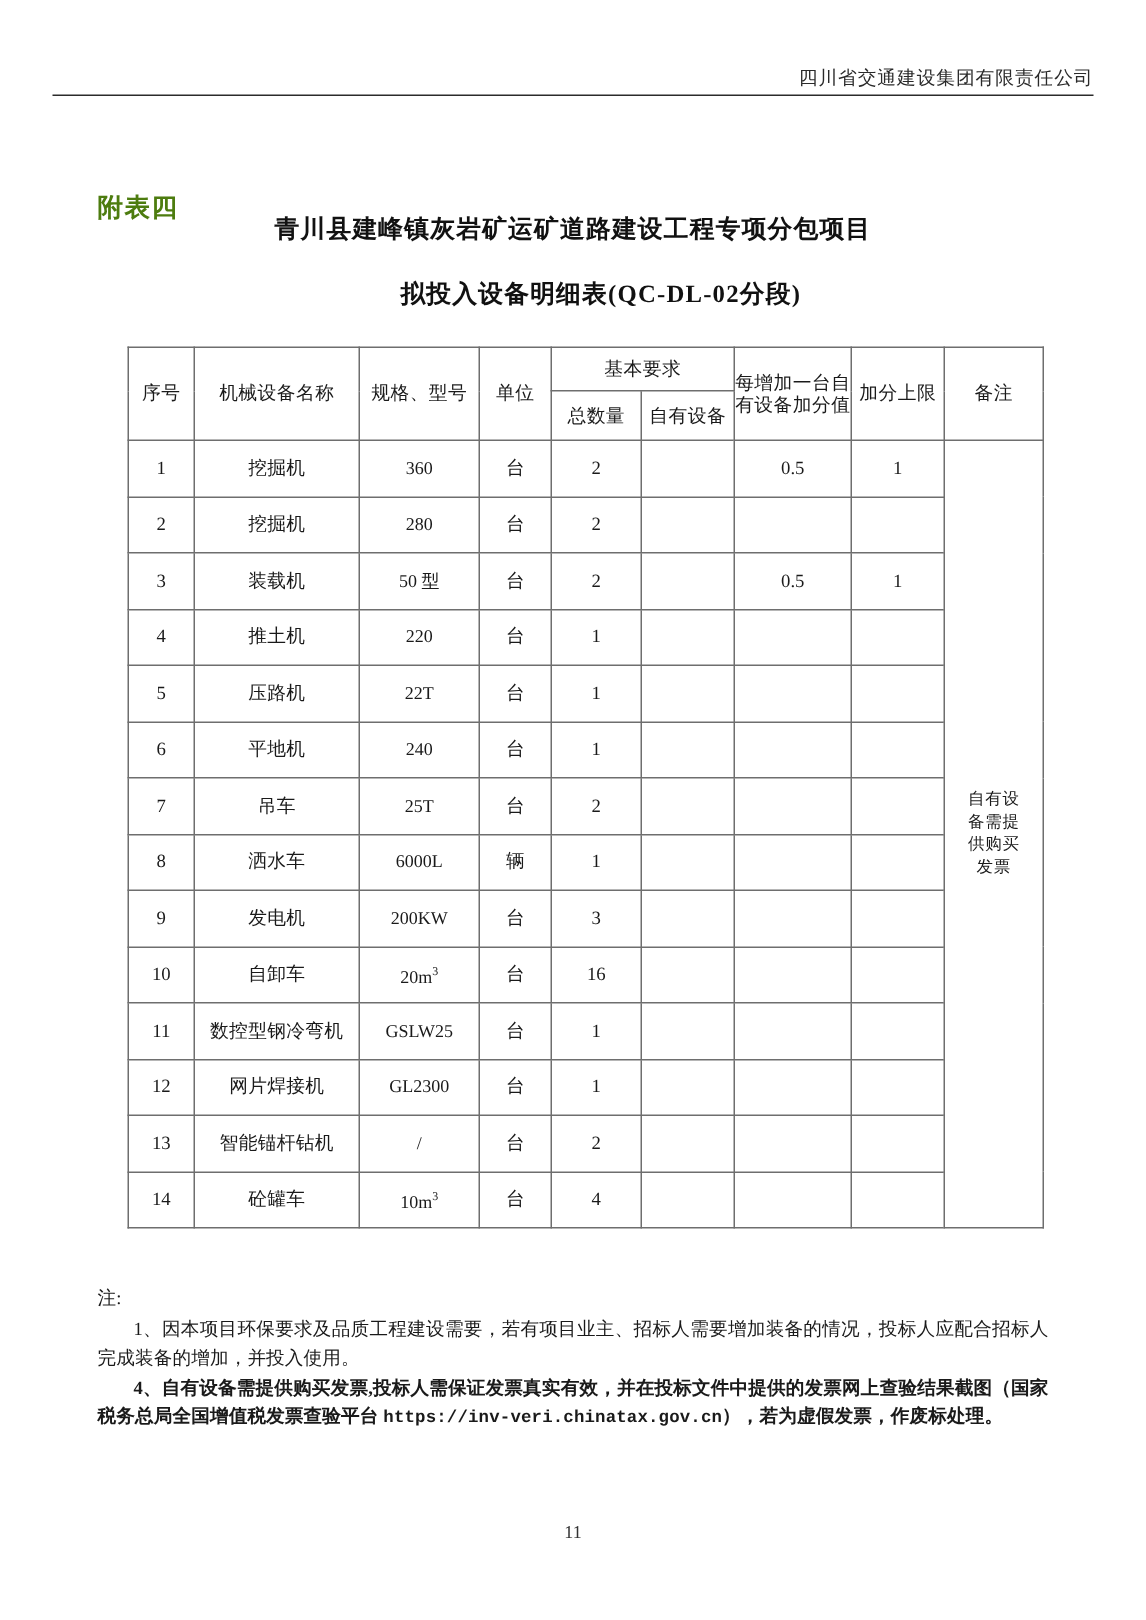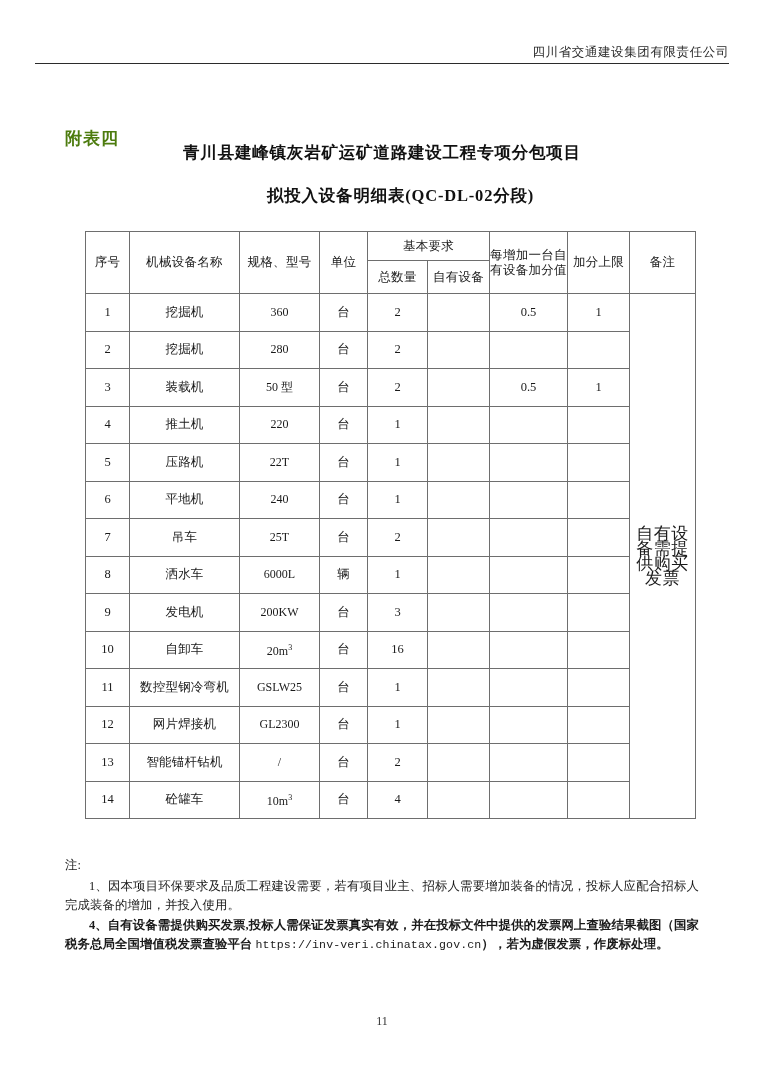--- a/index.html
+++ b/index.html
@@ -133,21 +133,21 @@
   }
   .cell-spec {
     font-size: 12px;
   }
   .cell-spec sup {
     font-size: 8px;
     vertical-align: super;
   }
   .remark-cell {
     line-height: 27px;
-    font-size: 17px;
+    font-size: 11px;
     letter-spacing: 0.5px;
     padding: 0 4px;
   }
   .remark-cell span {
     display: block;
   }
 
   
   .notes {
     position: absolute;
@@ -166,21 +166,21 @@
     margin: 0;
     text-indent: 24px;
     text-align: justify;
   }
   .notes p.bold {
     font-weight: bold;
   }
   .mono-url {
     font-family: "Liberation Mono", "DejaVu Sans Mono", monospace;
     font-size: 11.6px;
-    font-weight: normal;
+    font-weight: bold;
   }
 
   
   .page-number {
     position: absolute;
     left: 0;
     top: 1014px;
     width: 764px;
     text-align: center;
     font-size: 12px;

